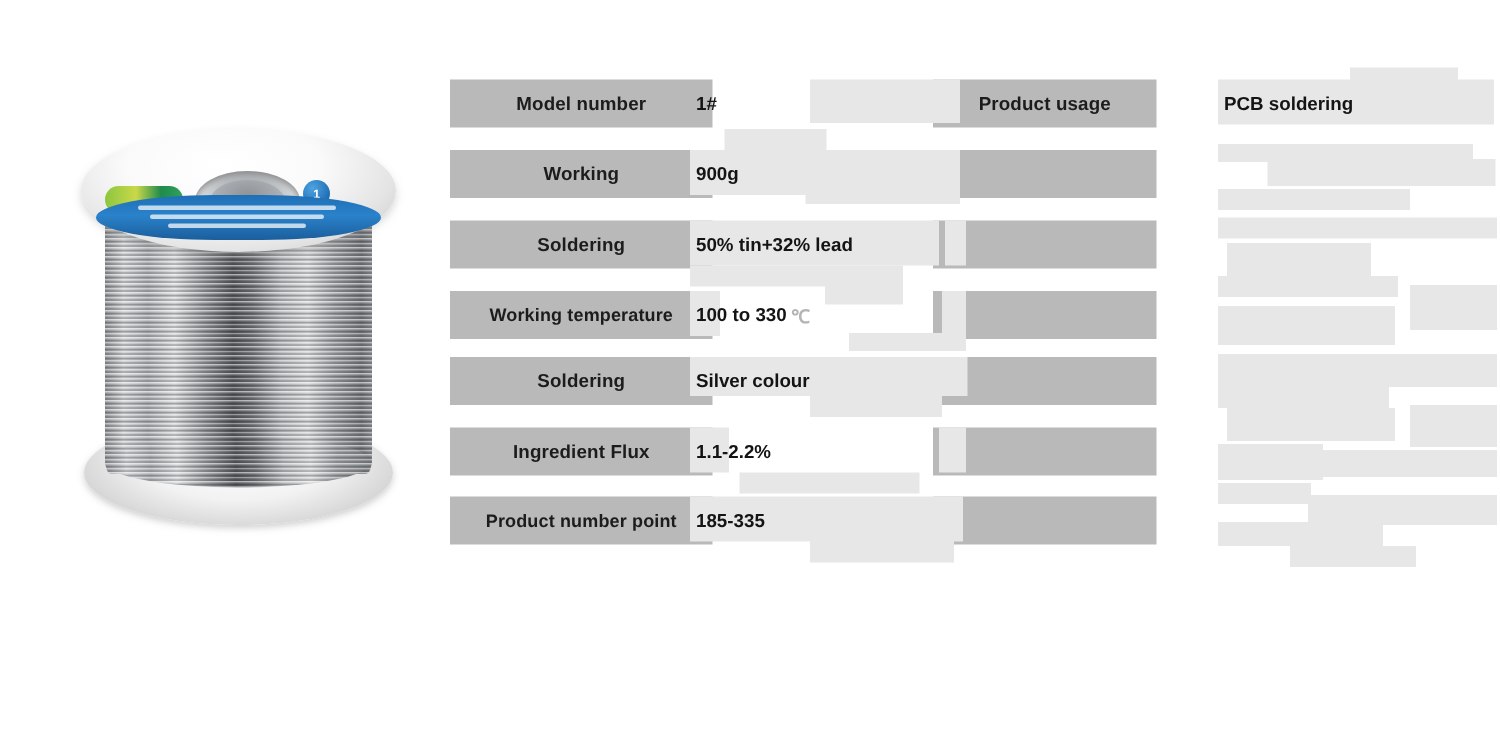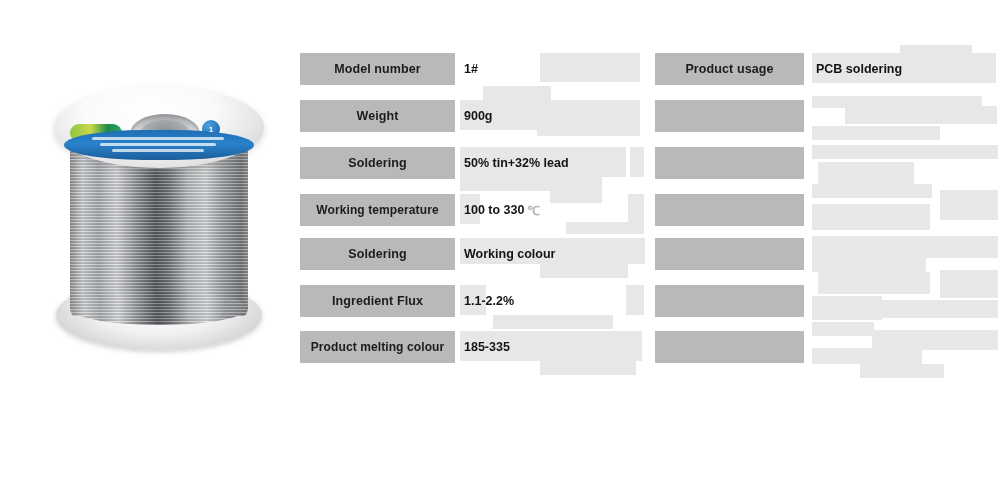--- a/index.html
+++ b/index.html
@@ -212,24 +212,24 @@
   .value-cell .deg { color: #b4b4b4; font-weight: bold; padding-left: 3px; }
 
   
   .artifact {
     position: absolute;
     background: #e7e7e7;
     z-index: 1;
   }
 
   
-  .col-left .label-cell { left: 300px; width: 155px; }
+  .col-left .label-cell { left: 300px; width: 175px; }
   .col-left .value-cell { left: 460px; width: 182px; }
   
-  .col-right .label-cell { left: 655px; width: 149px; }
+  .col-right .label-cell { left: 622px; width: 149px; }
   .col-right .value-cell { left: 812px; width: 188px; }
 </style>
 </head>
 <body>
 
 <div id="product-photo">
   <div class="spool-wrap">
     <div class="flange-bottom"></div>
     <div class="wire-body"></div>
     <div class="flange-top">
@@ -299,21 +299,21 @@
 
     <div class="spec-row" style="top:53px;">
       <div class="label-cell">Model number</div>
       <div class="value-cell">
         <span class="txt">1#</span>
         <span class="deg"></span>
       </div>
     </div>
 
     <div class="spec-row" style="top:100px;">
-      <div class="label-cell">Weight</div>
+      <div class="label-cell">Working</div>
       <div class="value-cell">
         <span class="txt">900g</span>
         <span class="deg"></span>
       </div>
     </div>
 
     <div class="spec-row" style="top:147px;">
       <div class="label-cell">Soldering</div>
       <div class="value-cell">
         <span class="txt">50% tin+32% lead</span>
@@ -325,35 +325,35 @@
       <div class="label-cell" style="font-size:12px;">Working temperature</div>
       <div class="value-cell">
         <span class="txt">100 to 330</span>
         <span class="deg">℃</span>
       </div>
     </div>
 
     <div class="spec-row" style="top:238px;">
       <div class="label-cell">Soldering</div>
       <div class="value-cell">
-        <span class="txt">Working colour</span>
+        <span class="txt">Silver colour</span>
         <span class="deg"></span>
       </div>
     </div>
 
     <div class="spec-row" style="top:285px;">
       <div class="label-cell">Ingredient Flux</div>
       <div class="value-cell">
         <span class="txt">1.1-2.2%</span>
         <span class="deg"></span>
       </div>
     </div>
 
     <div class="spec-row" style="top:331px;">
-      <div class="label-cell" style="font-size:12px;">Product melting colour</div>
+      <div class="label-cell" style="font-size:12px;">Product number point</div>
       <div class="value-cell">
         <span class="txt">185-335</span>
         <span class="deg">℃</span>
       </div>
     </div>
   </div>
 
   <div class="col-right">
 
     <div class="spec-row" style="top:53px;">

